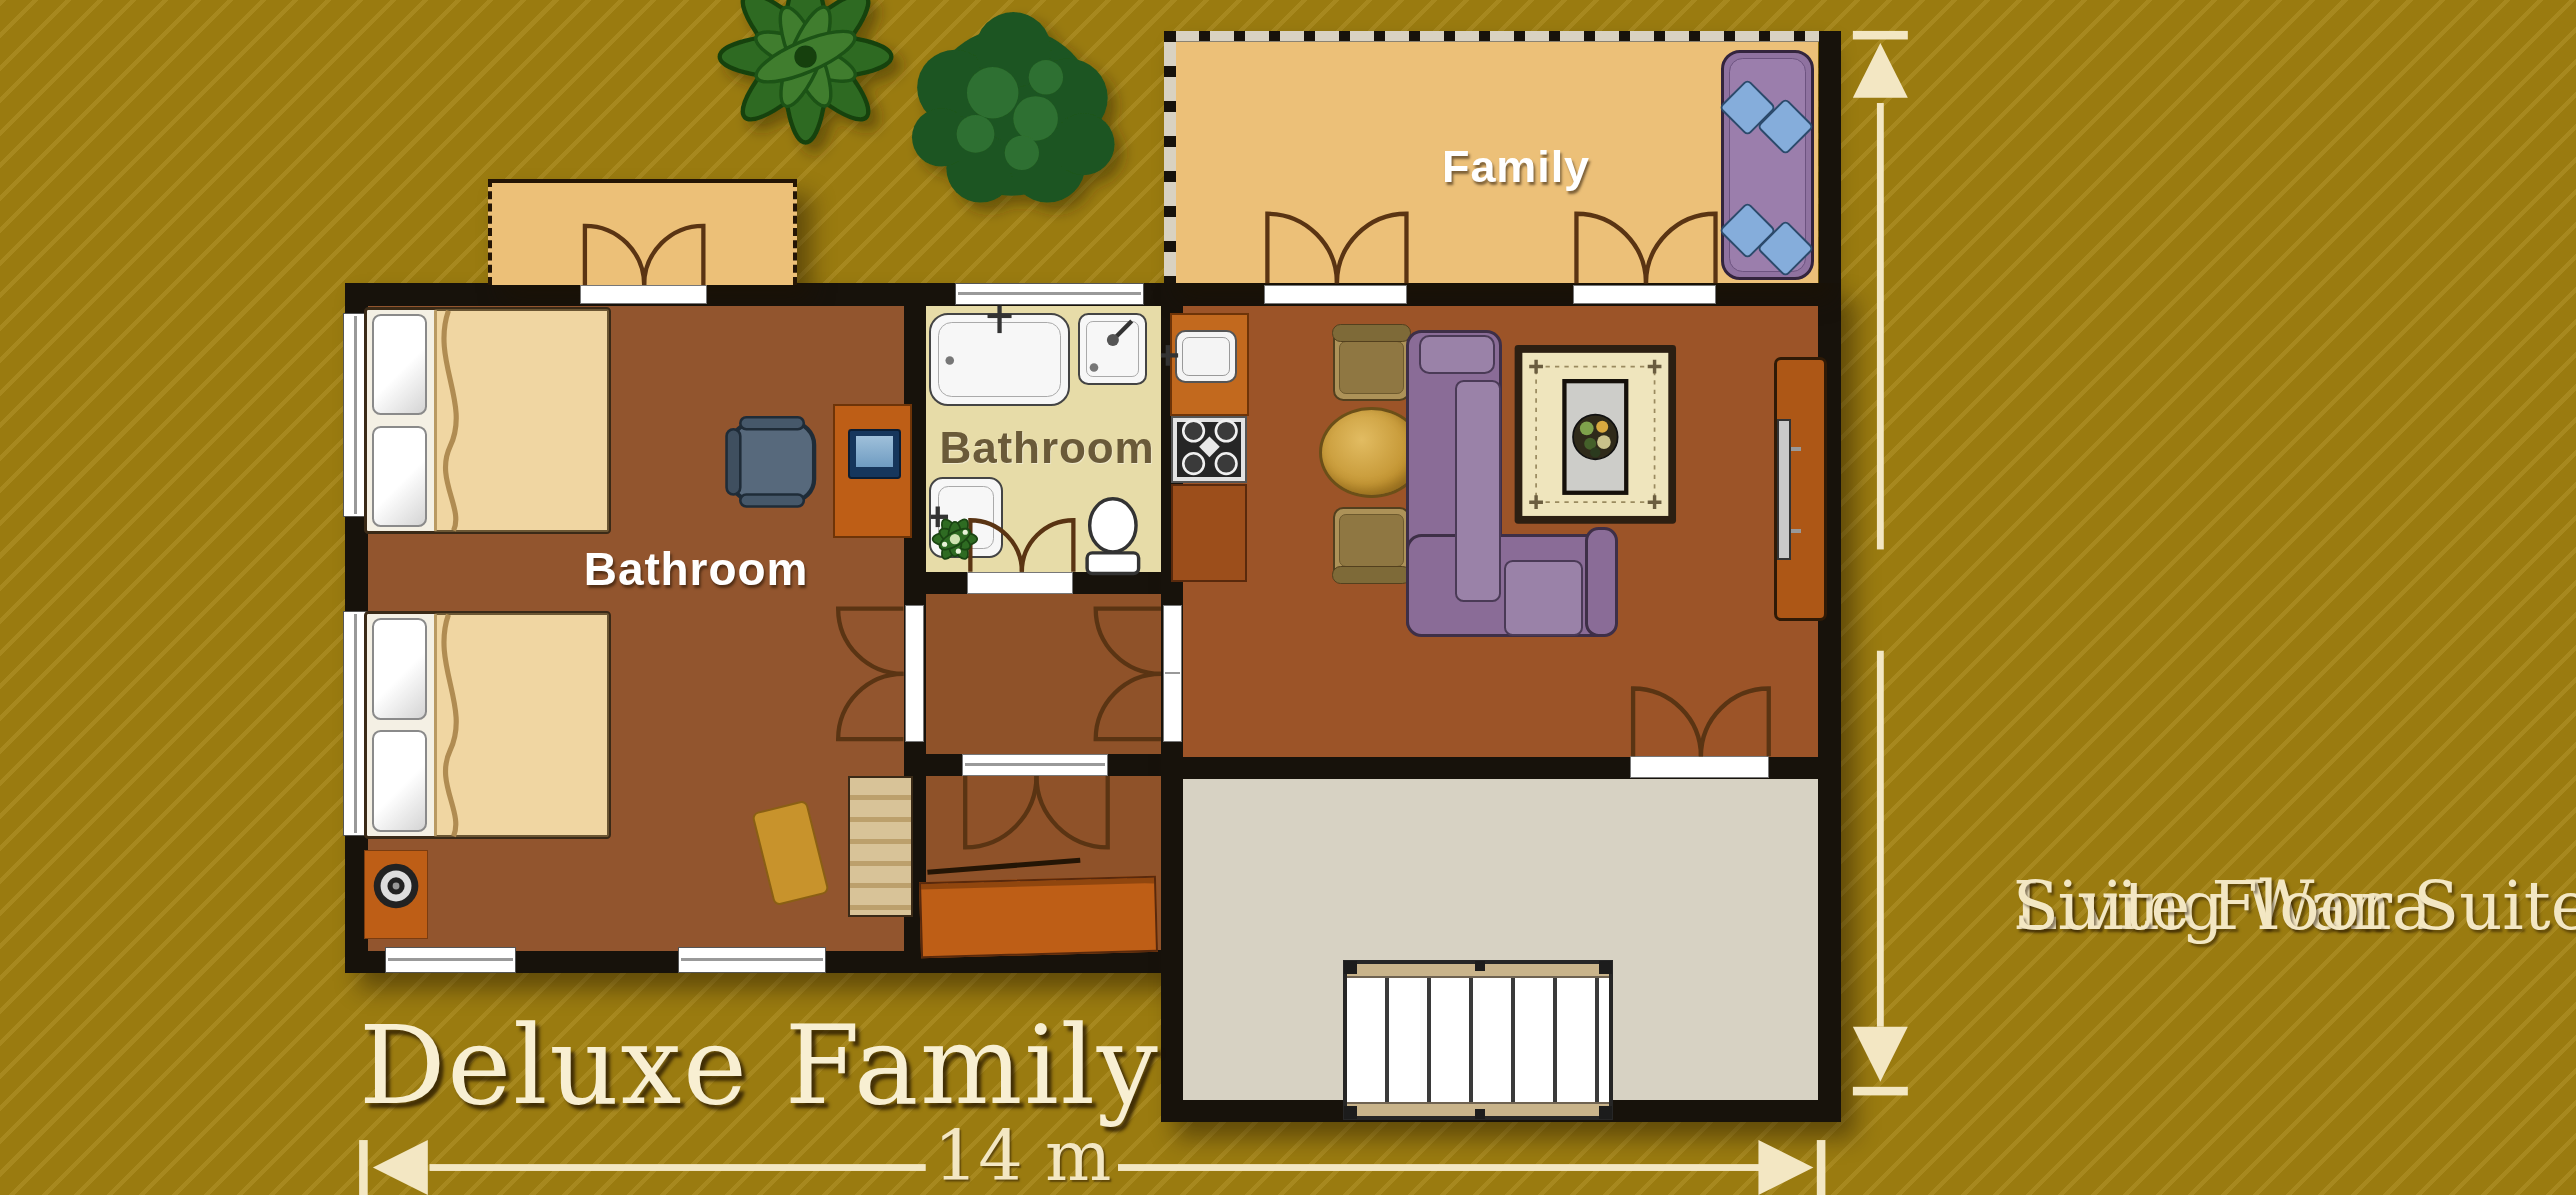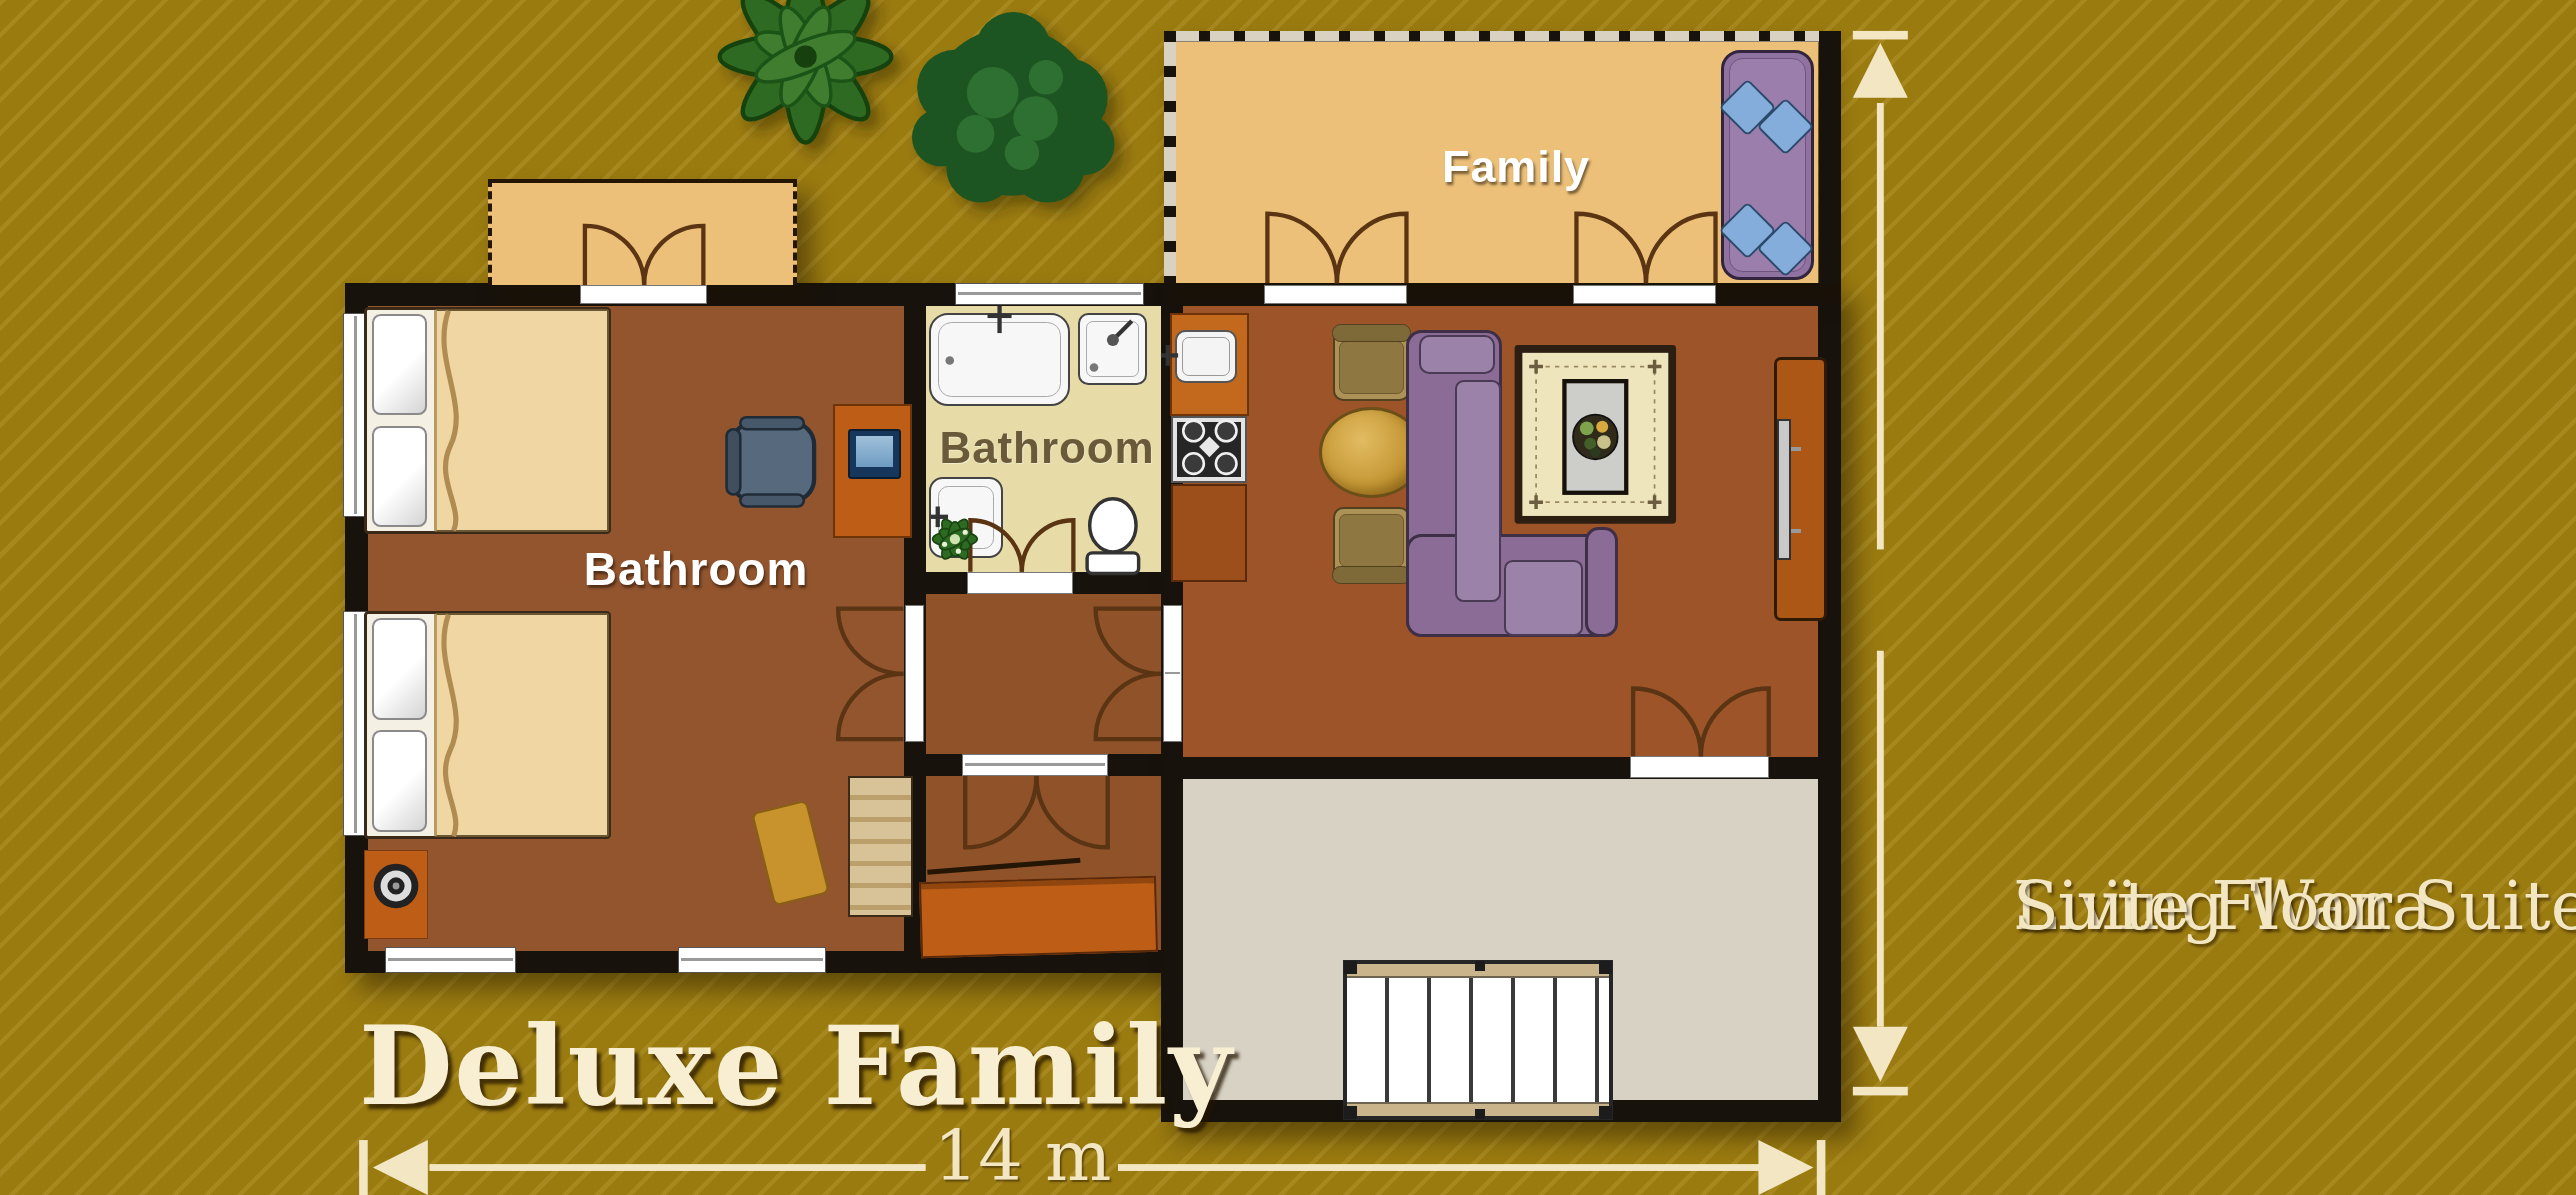--- a/index.html
+++ b/index.html
@@ -135,21 +135,21 @@
   #overlay{left:0;top:0;width:2576px;height:1195px;pointer-events:none;}
   
   .rlabel{transform:translate(-50%,-50%);font-weight:bold;color:var(--label-white);
     text-shadow:1.7px 2.6px 2.6px rgba(30,15,0,.55);white-space:nowrap;letter-spacing:0.9px;}
   #lbl-balcony{left:1516px;top:167px;font-size:45px;}
   #lbl-bedroom{left:696px;top:569px;font-size:46px;}
   #lbl-living{left:1398px;top:692px;font-size:46px;}
   #lbl-bathroom{left:1047px;top:448px;font-size:44px;color:var(--bathroom-label);text-shadow:0.9px 0.9px 0.9px rgba(255,255,255,.45);}
   
   .serif{font-family:"DejaVu Serif",serif;color:var(--text-cream);white-space:nowrap;}
-  #caption{left:359px;top:1003px;font-size:108px;font-weight:bold;color:#F8EFD2;
+  #caption{left:359px;top:1003px;font-size:108px;font-weight:normal;color:#F8EFD2;
     text-shadow:4.3px 5.2px 3.4px rgba(35,20,2,.75);letter-spacing:1.7px;}
   #side-title{left:2013px;top:862px;font-size:67px;line-height:1.32;text-shadow:2.6px 2.6px 2.6px rgba(35,20,2,.5);}
   #dim-h-text{left:927px;top:1115px;width:191px;text-align:center;font-size:70px;text-shadow:1.7px 1.7px 1.7px rgba(35,20,2,.5);}
   #dim-v-text{left:1839px;top:563px;font-size:70px;text-shadow:1.7px 1.7px 1.7px rgba(35,20,2,.5);}
 </style>
 </head>
 <body>
 
 <div id="canvas">
 

